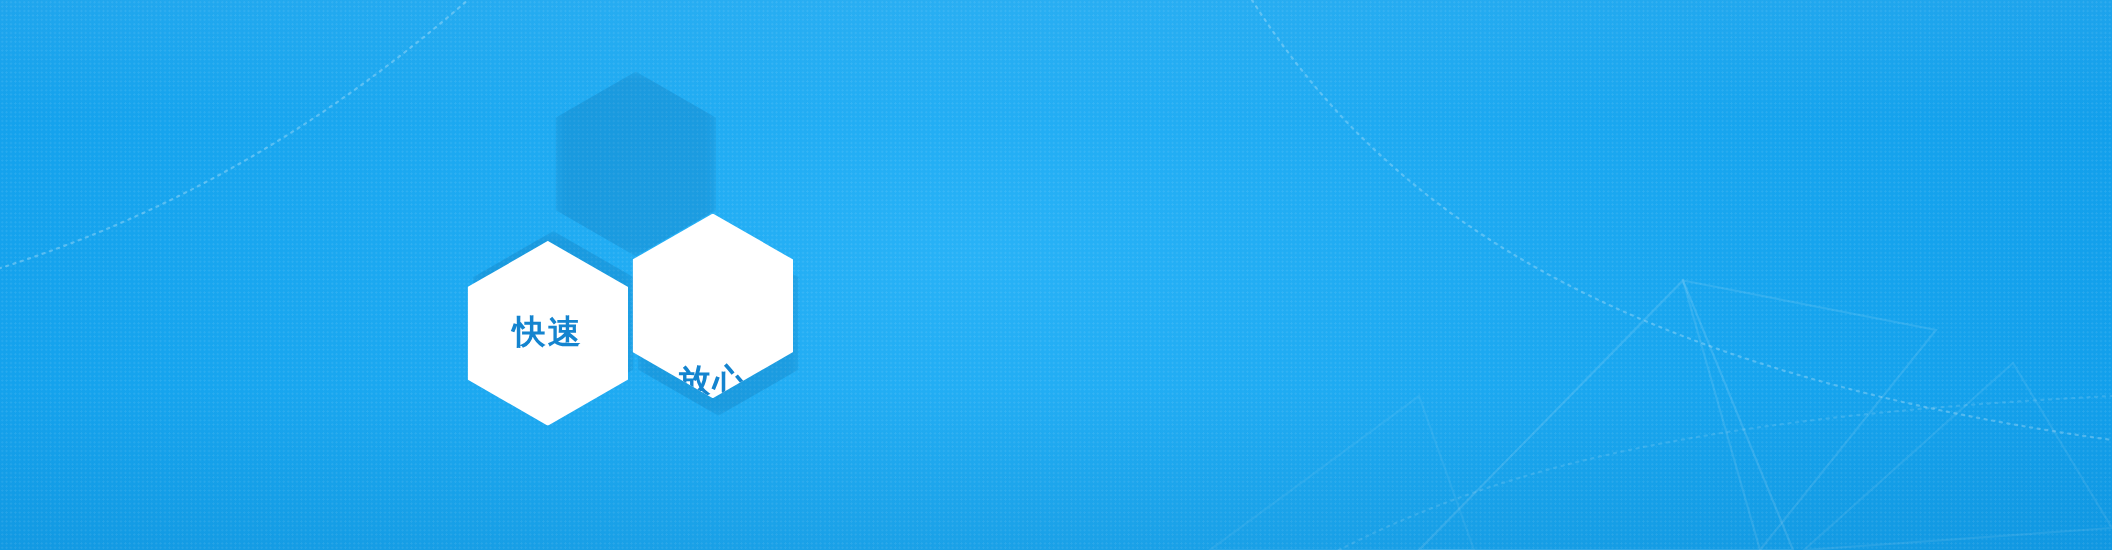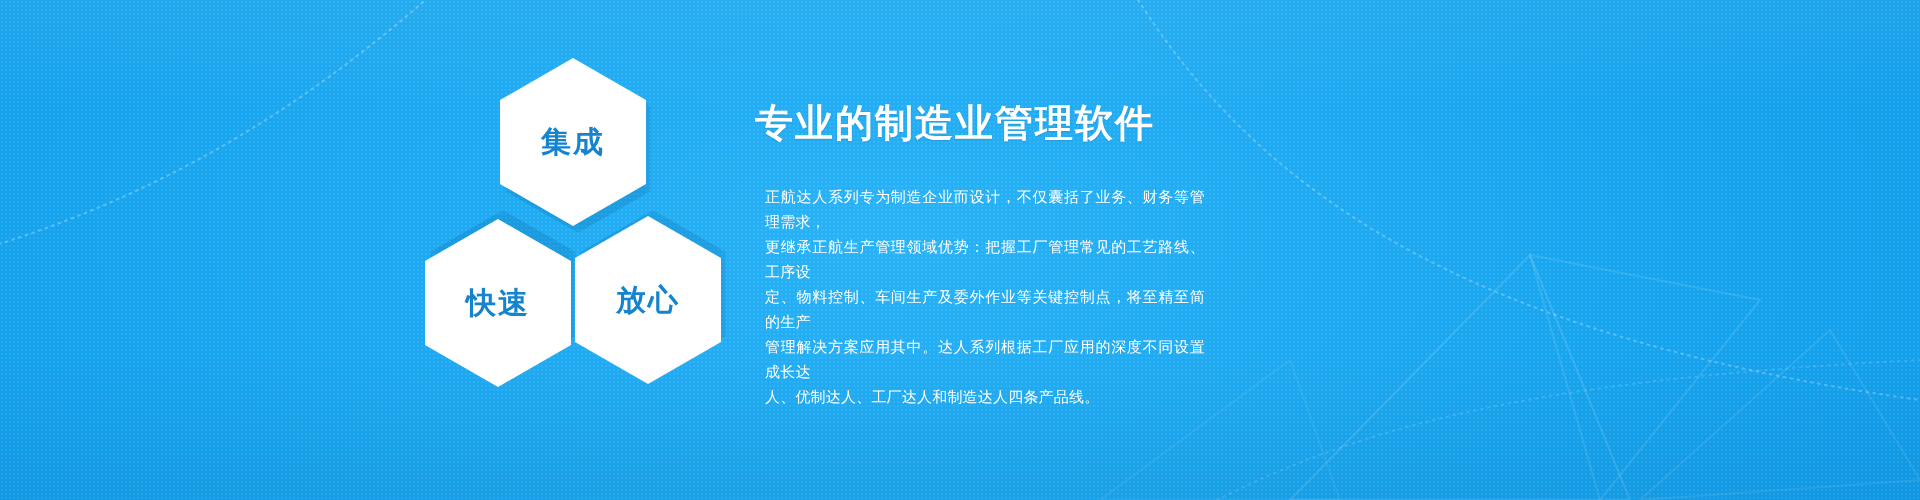--- a/index.html
+++ b/index.html
@@ -73,21 +73,21 @@
   .hex-label {
     font-size: 30px;
     font-weight: bold;
     color: #1484cf;
     letter-spacing: 2px;
     line-height: 1;
     user-select: none;
   }
   .hex-top    { left: 85px;  top: 0px; }
   .hex-left   { left: 10px;  top: 161px; }
-  .hex-right  { left: 160px; top: 158px; }
+  .hex-right  { left: 160px; top: 136px; align-items: flex-end; }
   .sh-top     { left: 90px;  top: 7px; }
   .sh-left    { left: 15px;  top: 152px; }
   .sh-right   { left: 165px; top: 152px; }
 
   
   .copy {
     position: absolute;
     left: 755px;
     top: 100px;
     width: 620px;
@@ -135,35 +135,22 @@
     </svg>
   </div>
 
   <div class="bg-vignette"></div>
 
   <div class="hex-cluster">
     <div class="hex-shadow sh-top"></div>
     <div class="hex-shadow sh-left"></div>
     <div class="hex-shadow sh-right"></div>
 
-    <div class="hex hex-top">
-      <span class="hex-label">集成</span>
-    </div>
     <div class="hex hex-left">
       <span class="hex-label">快速</span>
     </div>
     <div class="hex hex-right">
       <span class="hex-label">放心</span>
     </div>
   </div>
 
-  <div class="copy">
-    <h1 class="headline">专业的制造业管理软件</h1>
-    <div class="paragraph">
-      <p>正航达人系列专为制造企业而设计，不仅囊括了业务、财务等管理需求，</p>
-      <p>更继承正航生产管理领域优势：把握工厂管理常见的工艺路线、工序设</p>
-      <p>定、物料控制、车间生产及委外作业等关键控制点，将至精至简的生产</p>
-      <p>管理解决方案应用其中。达人系列根据工厂应用的深度不同设置成长达</p>
-      <p>人、优制达人、工厂达人和制造达人四条产品线。</p>
-    </div>
-  </div>
 
 </div>
 
 </body></html>

